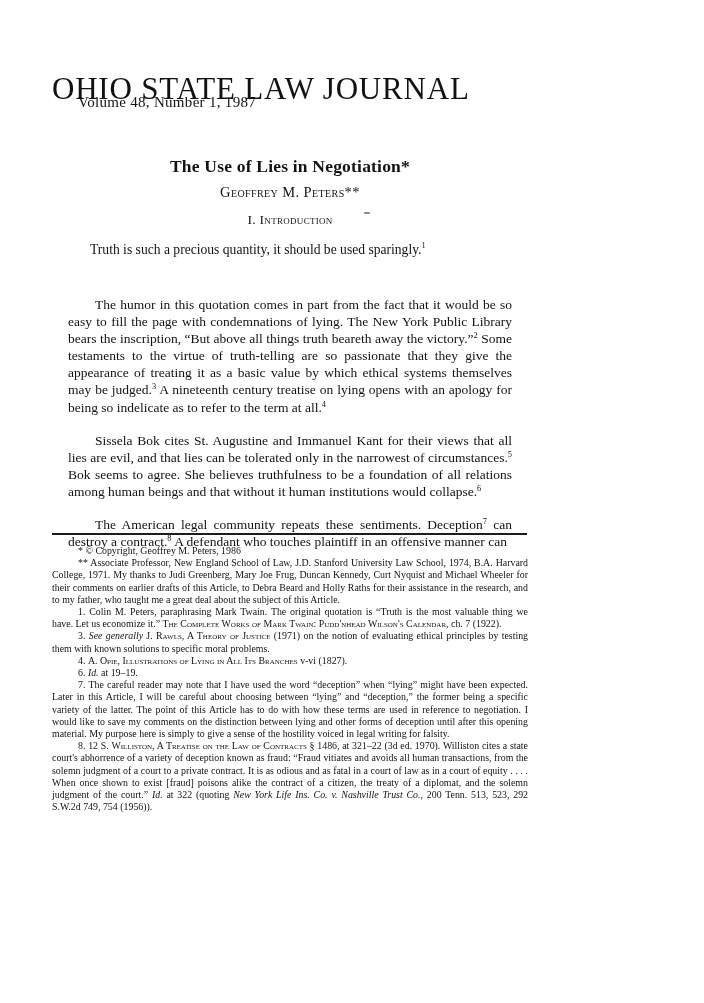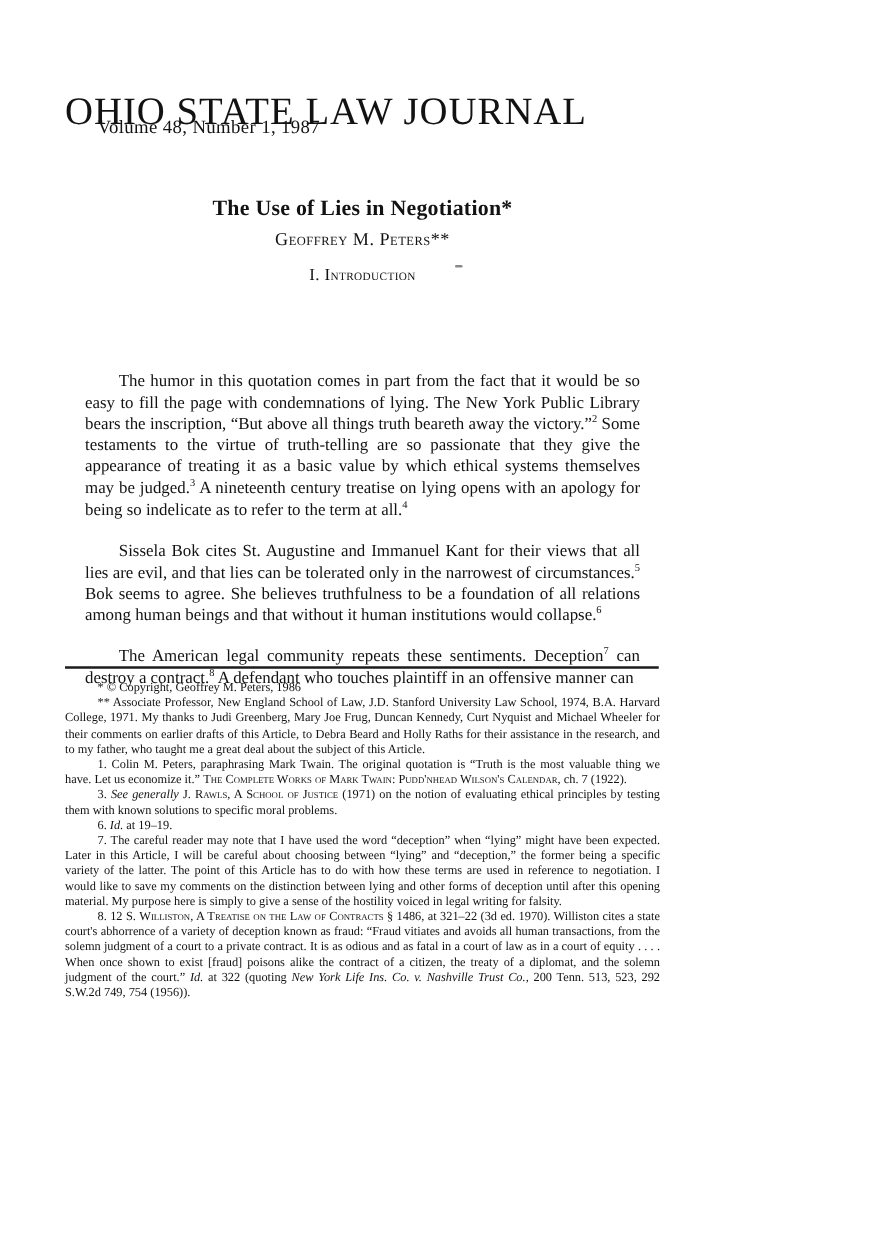--- a/index.html
+++ b/index.html
@@ -104,32 +104,34 @@
   <div class="abs volume-line">Volume 48, Number 1, 1987</div>
 
   <h2 class="abs article-title">The Use of Lies in Negotiation*</h2>
 
   <div class="abs author"><span class="run-sc">Geoffrey M. Peters**</span></div>
 
   <div class="abs section-heading"><span>I. </span><span class="run-sc">Introduction</span></div>
 
   <div class="scan-artifact"></div>
 
+  <p class="abs epigraph"><span>Truth is such a precious quantity, it should be used sparingly.</span><span class="run-sup">1</span></p>
 
   <div class="abs body-block">
     <p><span>The humor in this quotation comes in part from the fact that it would be so easy to fill the page with condemnations of lying. The New York Public Library bears the inscription, “But above all things truth beareth away the victory.”</span><span class="run-sup">2</span><span> Some testaments to the virtue of truth-telling are so passionate that they give the appearance of treating it as a basic value by which ethical systems themselves may be judged.</span><span class="run-sup">3</span><span> A nineteenth century treatise on lying opens with an apology for being so indelicate as to refer to the term at all.</span><span class="run-sup">4</span></p>
     <p><span>Sissela Bok cites St. Augustine and Immanuel Kant for their views that all lies are evil, and that lies can be tolerated only in the narrowest of circumstances.</span><span class="run-sup">5</span><span> Bok seems to agree. She believes truthfulness to be a foundation of all relations among human beings and that without it human institutions would collapse.</span><span class="run-sup">6</span></p>
     <p><span>The American legal community repeats these sentiments. Deception</span><span class="run-sup">7</span><span> can destroy a contract.</span><span class="run-sup">8</span><span> A defendant who touches plaintiff in an offensive manner can</span></p>
   </div>
 
   <div class="abs fn-rule"></div>
 
   <div class="abs footnotes">
     <p><span>* © Copyright, Geoffrey M. Peters, 1986</span></p>
     <p><span>** Associate Professor, New England School of Law, J.D. Stanford University Law School, 1974, B.A. Harvard College, 1971. My thanks to Judi Greenberg, Mary Joe Frug, Duncan Kennedy, Curt Nyquist and Michael Wheeler for their comments on earlier drafts of this Article, to Debra Beard and Holly Raths for their assistance in the research, and to my father, who taught me a great deal about the subject of this Article.</span></p>
     <p><span>1. Colin M. Peters, paraphrasing Mark Twain. The original quotation is “Truth is the most valuable thing we have. Let us economize it.” </span><span class="run-sc">The Complete Works of Mark Twain: Pudd'nhead Wilson's Calendar</span><span>, ch. 7 (1922).</span></p>
-    <p><span>3. </span><span class="run-i">See generally</span><span> J. </span><span class="run-sc">Rawls, A School of Justice</span><span> (1971) on the notion of evaluating ethical principles by testing them with known solutions to specific moral problems.</span></p>
+    <p><span>3. </span><span class="run-i">See generally</span><span> J. </span><span class="run-sc">Rawls, A Theory of Justice</span><span> (1971) on the notion of evaluating ethical principles by testing them with known solutions to specific moral problems.</span></p>
+    <p><span>4. </span><span class="run-sc">A. Opie, Illustrations of Lying in All Its Branches</span><span> v-vi (1827).</span></p>
     <p><span>6. </span><span class="run-i">Id.</span><span> at 19–19.</span></p>
     <p><span>7. The careful reader may note that I have used the word “deception” when “lying” might have been expected. Later in this Article, I will be careful about choosing between “lying” and “deception,” the former being a specific variety of the latter. The point of this Article has to do with how these terms are used in reference to negotiation. I would like to save my comments on the distinction between lying and other forms of deception until after this opening material. My purpose here is simply to give a sense of the hostility voiced in legal writing for falsity.</span></p>
     <p><span>8. 12 S. </span><span class="run-sc">Williston, A Treatise on the Law of Contracts</span><span> § 1486, at 321–22 (3d ed. 1970). Williston cites a state court's abhorrence of a variety of deception known as fraud: “Fraud vitiates and avoids all human transactions, from the solemn judgment of a court to a private contract. It is as odious and as fatal in a court of law as in a court of equity . . . . When once shown to exist [fraud] poisons alike the contract of a citizen, the treaty of a diplomat, and the solemn judgment of the court.” </span><span class="run-i">Id.</span><span> at 322 (quoting </span><span class="run-i">New York Life Ins. Co. v. Nashville Trust Co.</span><span>, 200 Tenn. 513, 523, 292 S.W.2d 749, 754 (1956)).</span></p>
   </div>
 
 </div>
 
 </body></html>

